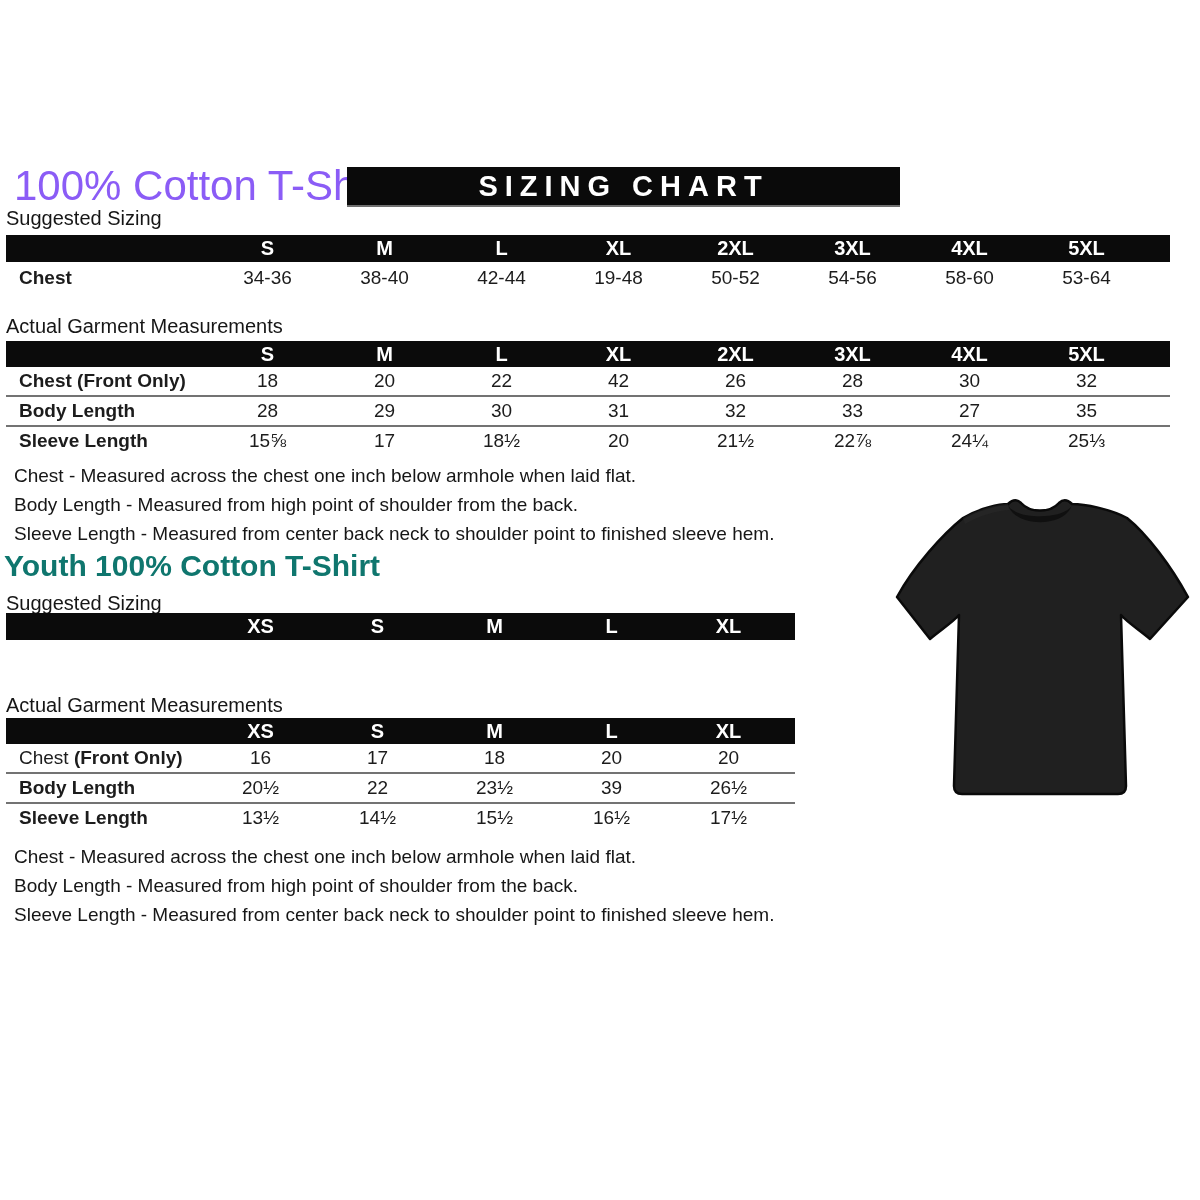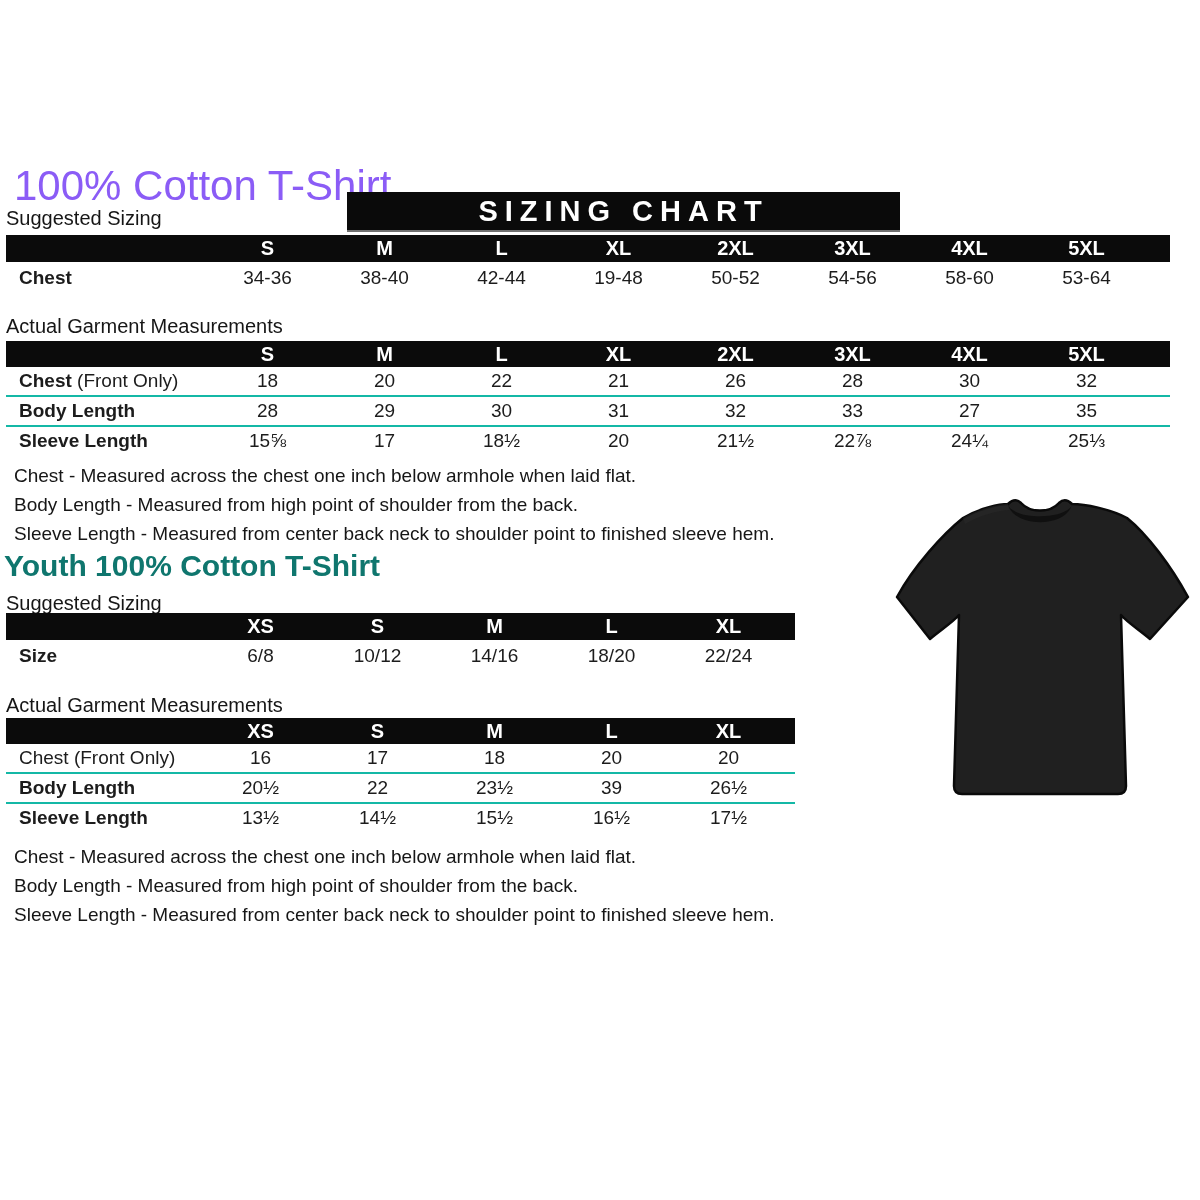--- a/index.html
+++ b/index.html
@@ -7,38 +7,38 @@
     position:relative;width:1200px;height:1200px;background:#ffffff;overflow:hidden;
     font-family:"Liberation Sans","DejaVu Sans",sans-serif;color:#1a1a1a;
   }
   .abs{position:absolute;}
   .h1{font-size:42px;font-weight:400;letter-spacing:0px;color:#8b5cf6;}
   .h1b{font-size:30px;font-weight:700;color:#0f766e;}
   .sublabel{font-size:20px;font-weight:400;color:#161616;}
   .banner{
     background:#0a0a0a;color:#ffffff;text-align:center;
     font-size:29px;font-weight:700;letter-spacing:7px;
-    height:38px;line-height:38px;border-bottom:2px solid #6f6f6f;margin-top:25px;
+    height:38px;line-height:38px;border-bottom:2px solid #6f6f6f;
   }
   table.tbl{border-collapse:collapse;table-layout:fixed;}
   table.tbl th{
     background:#0b0b0b;color:#ffffff;font-size:20px;font-weight:700;
     text-align:center;padding:0;white-space:nowrap;
   }
   table.tbl td{
     font-size:19px;text-align:center;padding:0;white-space:nowrap;color:#1c1c1c;
   }
   table.tbl td.rl{text-align:left;padding-left:13px;font-weight:700;}
-  table.tbl td.rl .plain{font-weight:400;text-align:center;}
+  table.tbl td.rl .plain{font-weight:700;text-align:center;}
   table.tbl td.rl.normal{font-weight:400;}
   .t-sug th{height:27px;}
   .t-sug td{height:31px;vertical-align:middle;}
   .t-gar th{height:26px;}
   .t-gar td{height:28px;vertical-align:middle;}
-  .t-gar tr.data + tr.data td{border-top:2px solid #14b8a6;}
+  .t-gar tr.data + tr.data td{border-top:2px solid #737373;}
   .notes div{font-size:19px;line-height:29px;color:#161616;}
 </style>
 </head>
 <body>
 
 <div id="canvas">
 
   <div class="abs h1" style="left:14px;top:162px;">100% Cotton T-Shirt</div>
   <div class="abs banner" style="left:347px;top:167px;width:553px;">SIZING CHART</div>
   <div class="abs sublabel" style="left:6px;top:207px;">Suggested Sizing</div>
@@ -110,21 +110,21 @@
       <th>3XL</th>
       <th>4XL</th>
       <th>5XL</th>
       <th></th>
     </tr>
     <tr class="data">
       <td class="rl"><span>Chest</span> <span class="plain">(Front Only)</span></td>
       <td>18</td>
       <td>20</td>
       <td>22</td>
-      <td>21</td>
+      <td>42</td>
       <td>26</td>
       <td>28</td>
       <td>30</td>
       <td>32</td>
       <td></td>
     </tr>
     <tr class="data">
       <td class="rl">Body Length</td>
       <td>28</td>
       <td>29</td>
@@ -172,29 +172,20 @@
     </colgroup>
     <tbody>
         <tr>
       <th></th>
       <th>XS</th>
       <th>S</th>
       <th>M</th>
       <th>L</th>
       <th>XL</th>
       <th></th>
-    </tr>
-    <tr>
-      <td class="rl">Size</td>
-      <td>6/8</td>
-      <td>10/12</td>
-      <td>14/16</td>
-      <td>18/20</td>
-      <td>22/24</td>
-      <td></td>
     </tr>
   </tbody>
     </table>
 
   <div class="abs sublabel" style="left:6px;top:694px;">Actual Garment Measurements</div>
 
   <table class="tbl t-gar abs" style="left:6px;top:718px;width:789px;">
     <colgroup>
       <col style="width:196px">
         <col style="width:117px">

